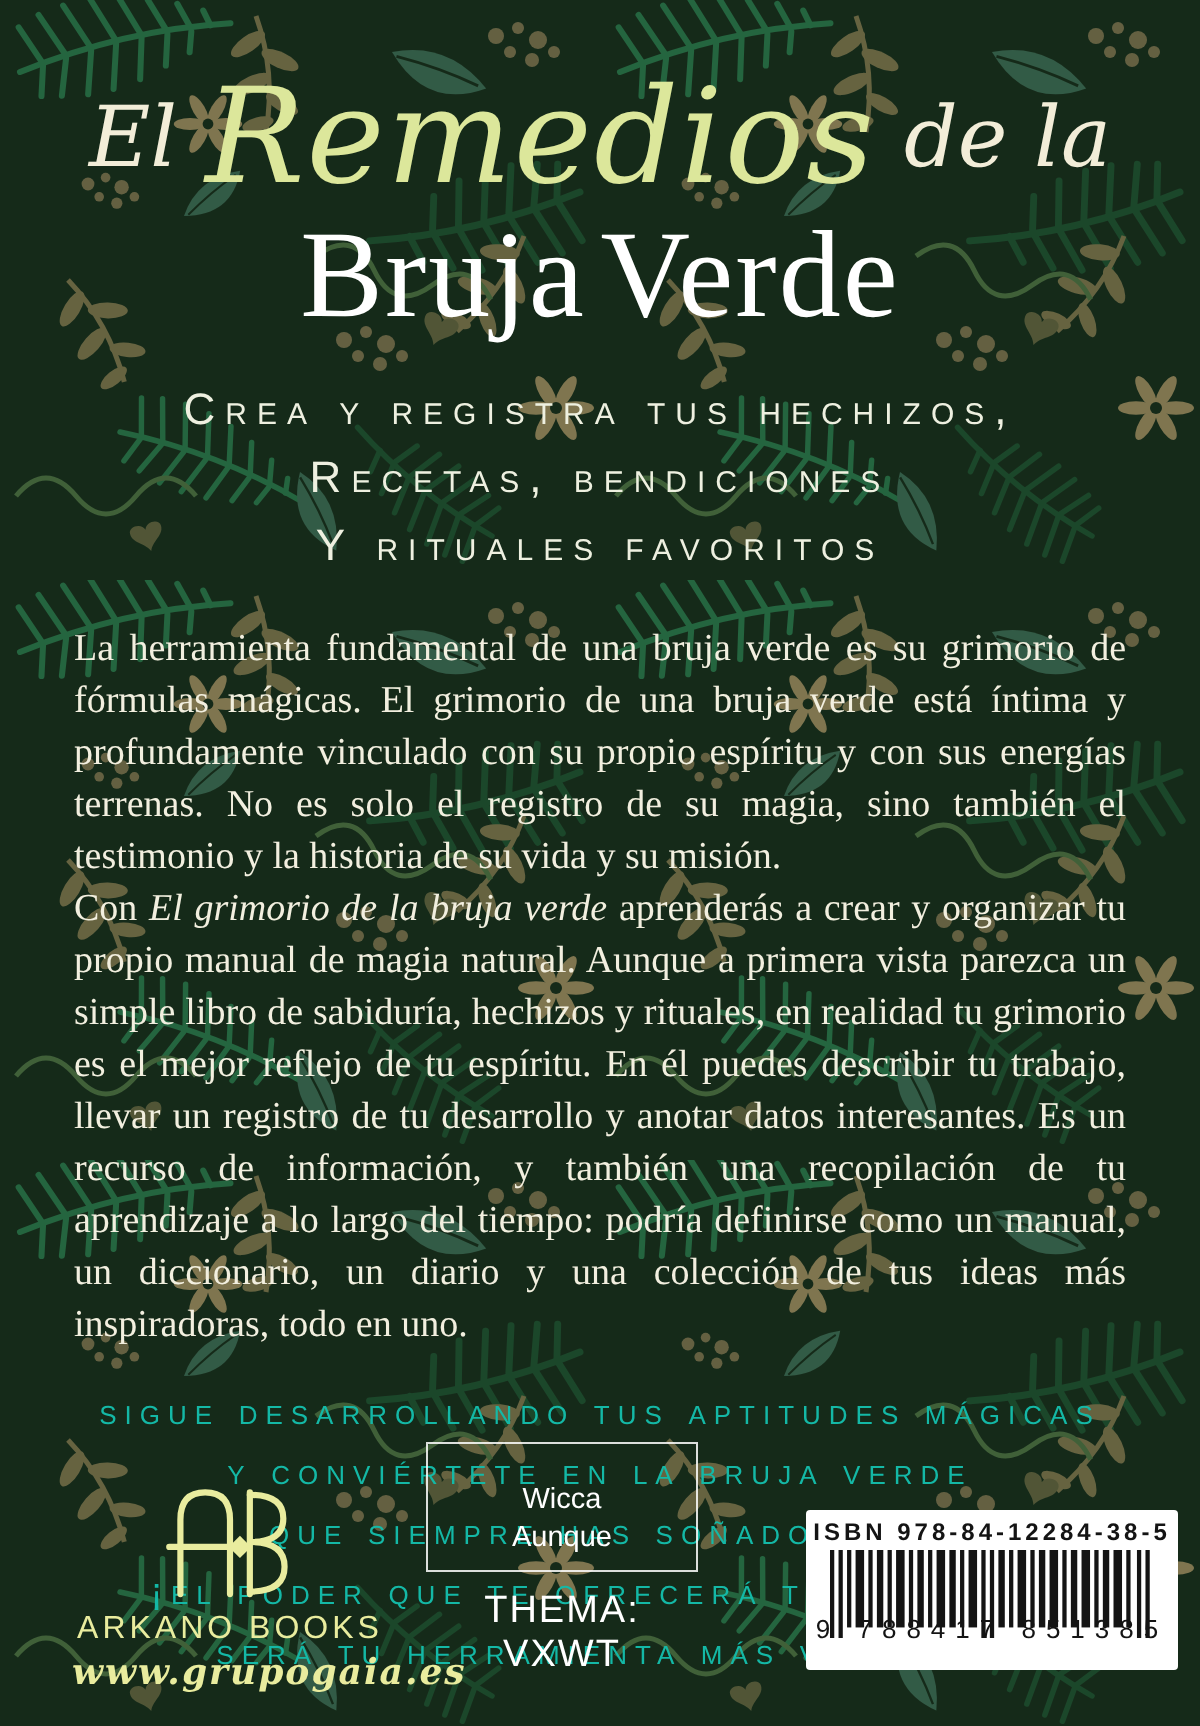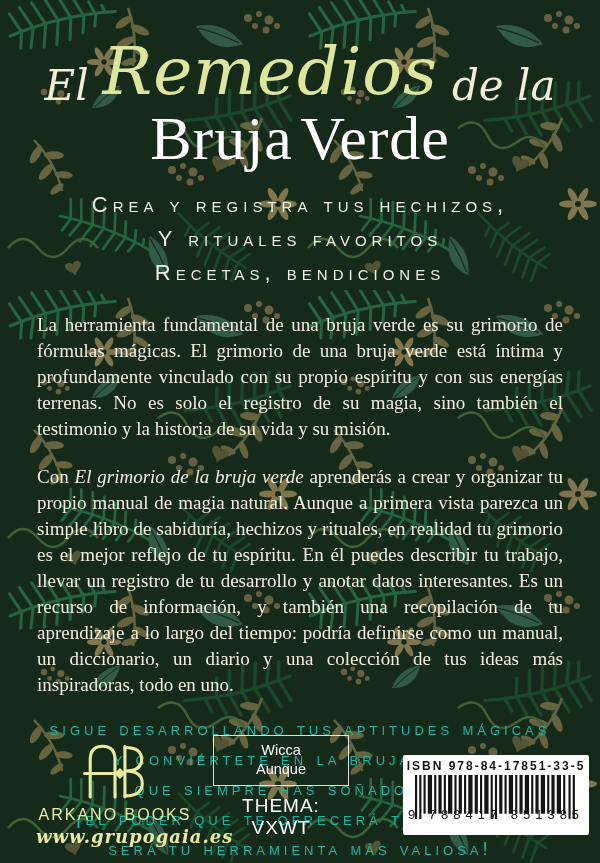--- a/index.html
+++ b/index.html
@@ -22,21 +22,21 @@
     inset: 0;
     z-index: 1;
     display: flex;
     flex-direction: column;
     align-items: center;
   }
   
   .title-block { margin-top: 26px; text-align: center; }
   .title-script-line {
     display: flex;
-    align-items: flex-end;
+    align-items: center;
     justify-content: center;
     gap: 14px;
     height: 84px;
   }
   .title-el, .title-dela {
     font-family: "DejaVu Serif", serif;
     font-style: italic;
     color: #f2edd8;
     font-size: 42px;
     font-weight: 400;
@@ -74,21 +74,21 @@
   .subtitle div::first-letter { text-transform: uppercase; }
   
   .body-text {
     width: 526px;
     color: #f2efdf;
     font-size: 19px;
     line-height: 26px;
     text-align: justify;
   }
   .para-1 { margin-top: 22px; }
-  .para-2 { margin-top: 22px; }
+  .para-2 { }
   .italic { font-style: italic; }
   
   .callout { margin-top: 16px; text-align: center; }
   .callout div {
     font-family: "Liberation Sans", sans-serif;
     font-variant: small-caps;
     text-transform: lowercase;
     font-size: 19px;
     letter-spacing: 4px;
     color: #14b8a6;
@@ -126,21 +126,21 @@
     margin-top: 2px;
   }
   .categories-col {
     position: absolute;
     left: 213px; bottom: 24px;
     width: 136px;
     text-align: center;
   }
   .categories-box {
     border: 1px solid rgba(255,255,255,0.85);
-    padding: 5px 4px 6px 4px;
+    padding: 19px 4px 6px 4px;
   }
   .categories-box div {
     font-family: "Liberation Sans", sans-serif;
     font-size: 14.5px;
     color: #ffffff;
     line-height: 19px;
   }
   .thema {
     font-family: "Liberation Sans", sans-serif;
     font-size: 19px;
@@ -289,22 +289,22 @@
       <div class="title-script-line">
         <span class="title-el">El</span>
         <span class="title-grimorio">Remedios</span>
         <span class="title-dela">de la</span>
       </div>
       <div class="title-main">Bruja Verde</div>
     </div>
 
     <div class="subtitle">
       <div>Crea y registra tus hechizos,</div>
+      <div>recetas, bendiciones</div>
       <div>y rituales favoritos</div>
-      <div>recetas, bendiciones</div>
     </div>
 
     <p class="body-text para-1">La herramienta fundamental de una bruja verde es su grimorio de fórmulas mágicas. El grimorio de una bruja verde está íntima y profundamente vinculado con su propio espíritu y con sus energías terrenas. No es solo el registro de su magia, sino también el testimonio y la historia de su vida y su misión.</p>
 
     <p class="body-text para-2"><span>Con </span><span class="italic">El grimorio de la bruja verde</span><span> aprenderás a crear y organizar tu propio manual de magia natural. Aunque a primera vista parezca un simple libro de sabiduría, hechizos y rituales, en realidad tu grimorio es el mejor reflejo de tu espíritu. En él puedes describir tu trabajo, llevar un registro de tu desarrollo y anotar datos interesantes. Es un recurso de información, y también una recopilación de tu aprendizaje a lo largo del tiempo: podría definirse como un manual, un diccionario, un diario y una colección de tus ideas más inspiradoras, todo en uno.</span></p>
 
     <div class="callout">
       <div>Sigue desarrollando tus aptitudes mágicas</div>
       <div>y conviértete en la bruja verde</div>
       <div>que siempre has soñado ser.</div>
@@ -331,21 +331,21 @@
 
     <div class="categories-col">
       <div class="categories-box">
         <div>Wicca</div>
         <div>Aunque</div>
       </div>
       <div class="thema">THEMA: VXWT</div>
     </div>
 
     <div class="barcode-box">
-      <div class="isbn-label">ISBN 978-84-17851-33-5</div>
+      <div class="isbn-label">ISBN 978-84-12284-38-5</div>
       <svg class="barcode-bars" viewBox="0 0 152 50" preserveAspectRatio="none">
         <g fill="#141414">
           <rect x="0" y="0" width="2" height="50"></rect>
             <rect x="4" y="0" width="2" height="50"></rect>
           <rect x="8" y="0" width="2" height="44"></rect>
             <rect x="12" y="0" width="4" height="44"></rect>
           <rect x="18" y="0" width="2" height="44"></rect>
             <rect x="22" y="0" width="3" height="44"></rect>
           <rect x="27" y="0" width="2" height="44"></rect>
             <rect x="31" y="0" width="4" height="44"></rect>

